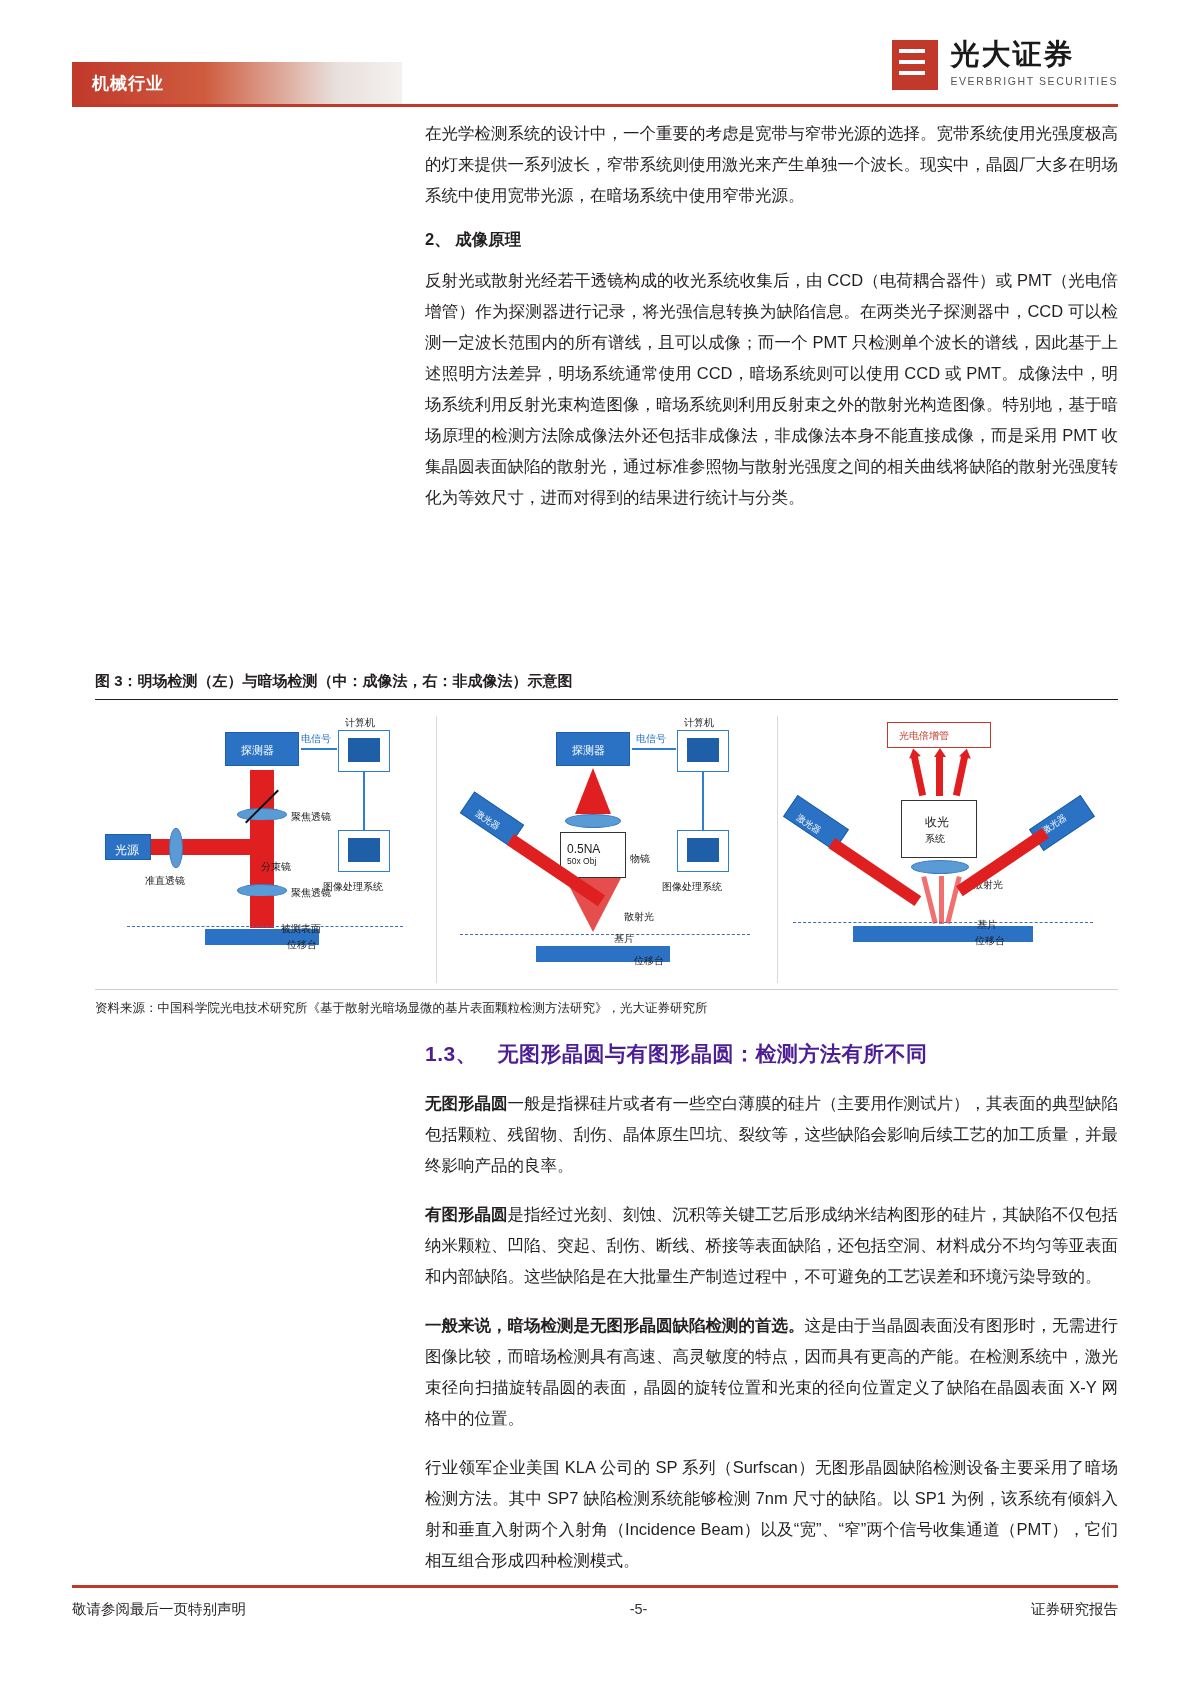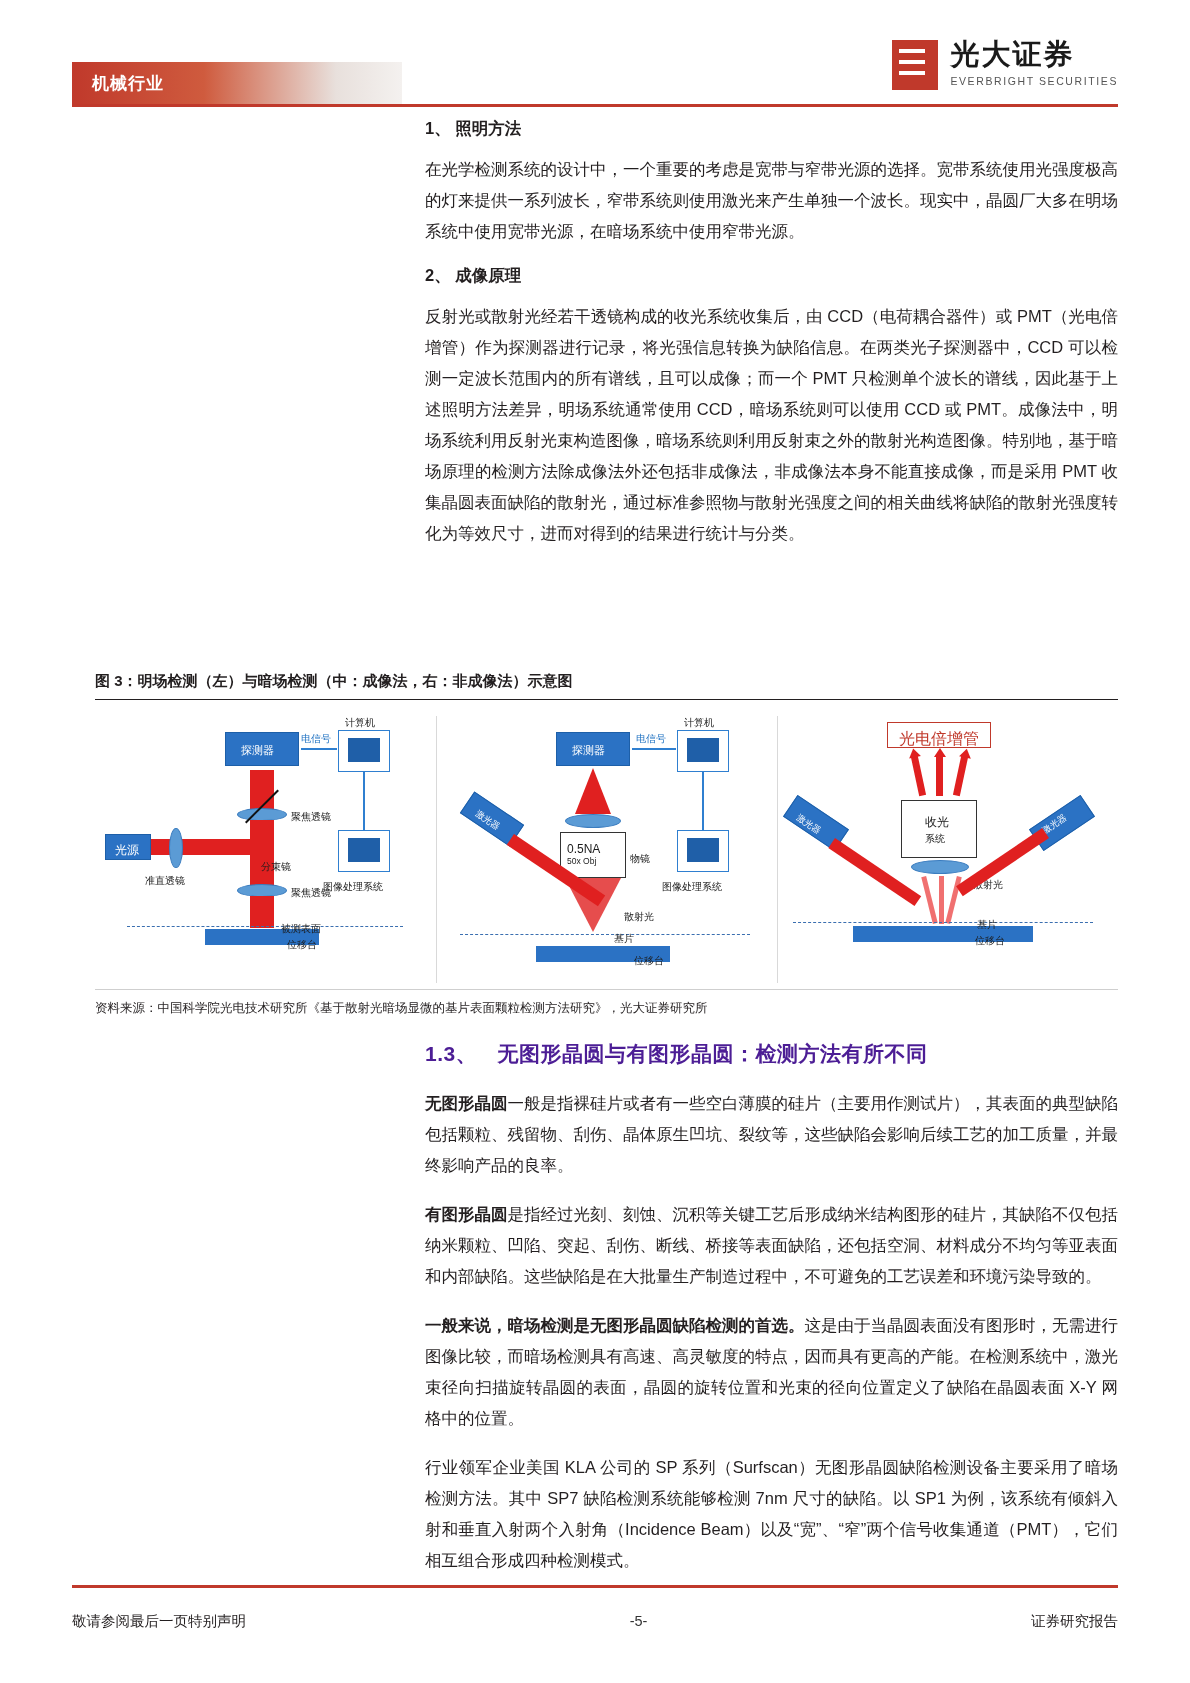--- a/index.html
+++ b/index.html
@@ -62,21 +62,21 @@
   
   .h2red {
     position:absolute; left:425px; top:1040px; width:693px;
     font-size:21px; font-weight:bold; color:#4c1d95; letter-spacing:0.5px;
   }
   .body-lower { position:absolute; left:425px; top:1088px; width:693px; }
 
   
   .footer { position:absolute; left:72px; top:1585px; width:1046px; }
   .footer-rule { width:1046px; height:2.5px; background:#c0392b; }
-  .footer-row { display:flex; justify-content:space-between; align-items:center; margin-top:24px; font-size:14.5px; color:#231f20; }
+  .footer-row { display:flex; justify-content:space-between; align-items:center; margin-top:12px; font-size:14.5px; color:#231f20; }
   .footer-center { color:#333; }
 
   
   .fg { position:absolute; }
   .lbl { position:absolute; font-size:10px; color:#1b1b1b; white-space:nowrap; }
   .lbl.w { color:#ffffff; }
   .box-blue { position:absolute; background:#2b72c4; border:1px solid #1d5fa8; }
   .box-darkblue { position:absolute; background:#1f5fa8; }
   .beam-red { position:absolute; background:#e02020; }
   .beam-pink { position:absolute; background:#f07070; }
@@ -115,21 +115,20 @@
     <div class="logo-wrap">
       <div class="logo-mark"></div>
       <div>
         <div class="logo-text-cn">光大证券</div>
         <div class="logo-text-en">EVERBRIGHT SECURITIES</div>
       </div>
     </div>
   </div>
 
   <div class="content">
-    <h3 class="sec">1、 照明方法</h3>
     <p class="body">在光学检测系统的设计中，一个重要的考虑是宽带与窄带光源的选择。宽带系统使用光强度极高的灯来提供一系列波长，窄带系统则使用激光来产生单独一个波长。现实中，晶圆厂大多在明场系统中使用宽带光源，在暗场系统中使用窄带光源。</p>
 
     <h3 class="sec block2">2、 成像原理</h3>
     <p class="body">反射光或散射光经若干透镜构成的收光系统收集后，由 CCD（电荷耦合器件）或 PMT（光电倍增管）作为探测器进行记录，将光强信息转换为缺陷信息。在两类光子探测器中，CCD 可以检测一定波长范围内的所有谱线，且可以成像；而一个 PMT 只检测单个波长的谱线，因此基于上述照明方法差异，明场系统通常使用 CCD，暗场系统则可以使用 CCD 或 PMT。成像法中，明场系统利用反射光束构造图像，暗场系统则利用反射束之外的散射光构造图像。特别地，基于暗场原理的检测方法除成像法外还包括非成像法，非成像法本身不能直接成像，而是采用 PMT 收集晶圆表面缺陷的散射光，通过标准参照物与散射光强度之间的相关曲线将缺陷的散射光强度转化为等效尺寸，进而对得到的结果进行统计与分类。</p>
   </div>
 
   <div class="fig-caption">图 3：明场检测（左）与暗场检测（中：成像法，右：非成像法）示意图</div>
 
   <div class="figure">
 
@@ -207,21 +206,21 @@
       <div style="position:absolute;left:78px;top:124px;width:110px;height:13px;background:#e02020;transform:rotate(34deg);transform-origin:left top;"></div>
 
       <div class="dash" style="left:24px;top:224px;width:290px;"></div>
       <div class="stage" style="left:100px;top:236px;width:134px;height:16px;"></div>
       <div class="lbl" style="left:178px;top:222px;">基片</div>
       <div class="lbl" style="left:198px;top:244px;">位移台</div>
     </div>
 
     <div class="fg" style="left:682px;top:0;width:341px;height:280px;">
       <div style="position:absolute;left:110px;top:12px;width:104px;height:26px;border:1.5px solid #c0392b;background:#fff;"></div>
-      <div class="lbl" style="left:122px;top:19px;color:#c0392b;font-size:16px;">光电倍增管</div>
+      <div class="lbl" style="left:122px;top:19px;color:#c0392b;font-size:10px;">光电倍增管</div>
 
       <div class="beam-red arrow-up" style="left:138px;top:46px;width:7px;height:40px;transform:rotate(-12deg);"></div>
       <div class="beam-red arrow-up" style="left:159px;top:46px;width:7px;height:40px;"></div>
       <div class="beam-red arrow-up" style="left:180px;top:46px;width:7px;height:40px;transform:rotate(12deg);"></div>
 
       <div style="position:absolute;left:124px;top:90px;width:76px;height:58px;background:#fff;border:1.5px solid #333;"></div>
       <div class="lbl" style="left:148px;top:104px;font-size:12px;">收光</div>
       <div class="lbl" style="left:148px;top:122px;font-size:10px;">系统</div>
 
       <div class="lens" style="left:134px;top:150px;width:58px;height:14px;"></div>

